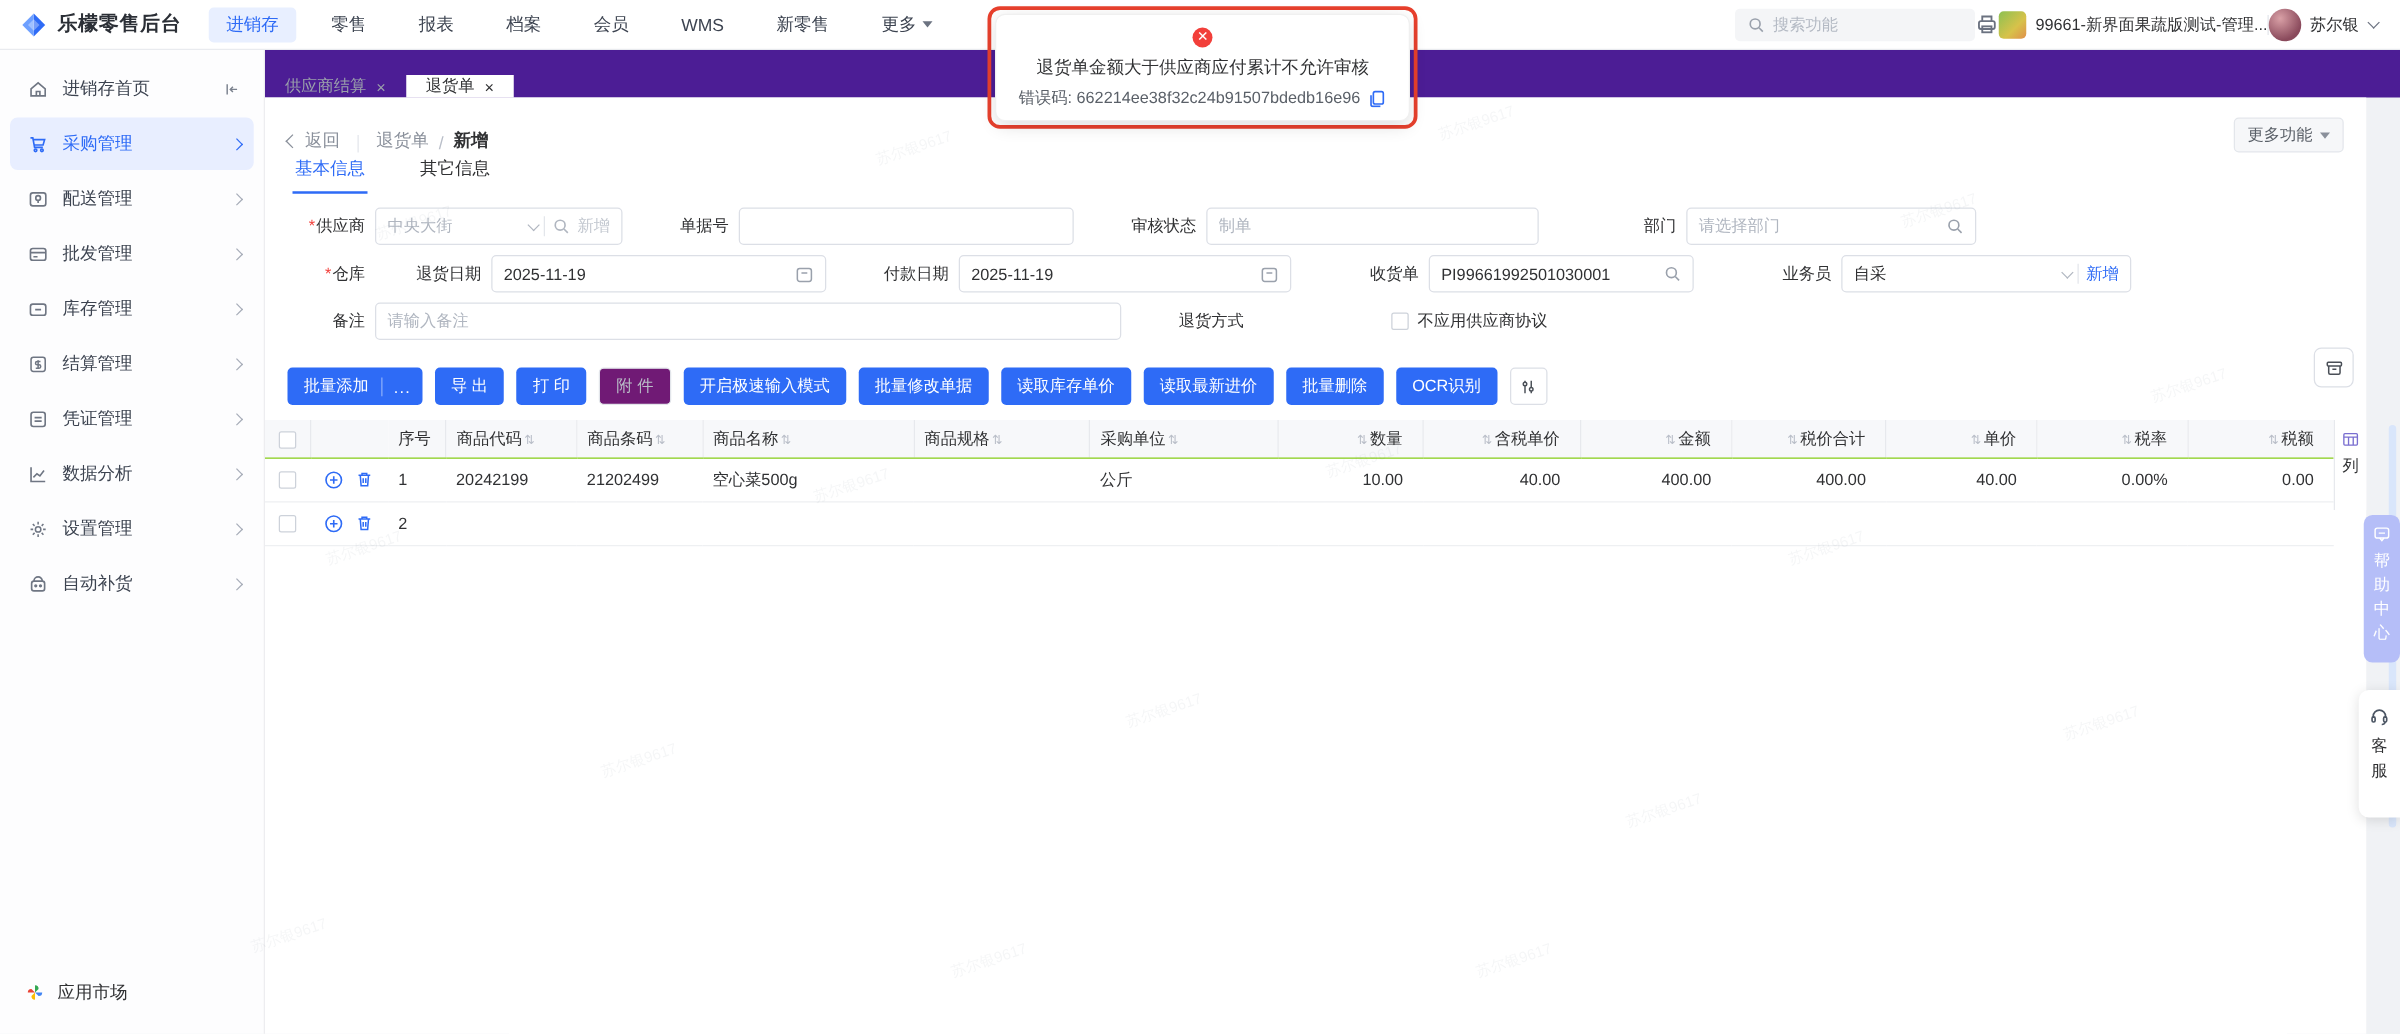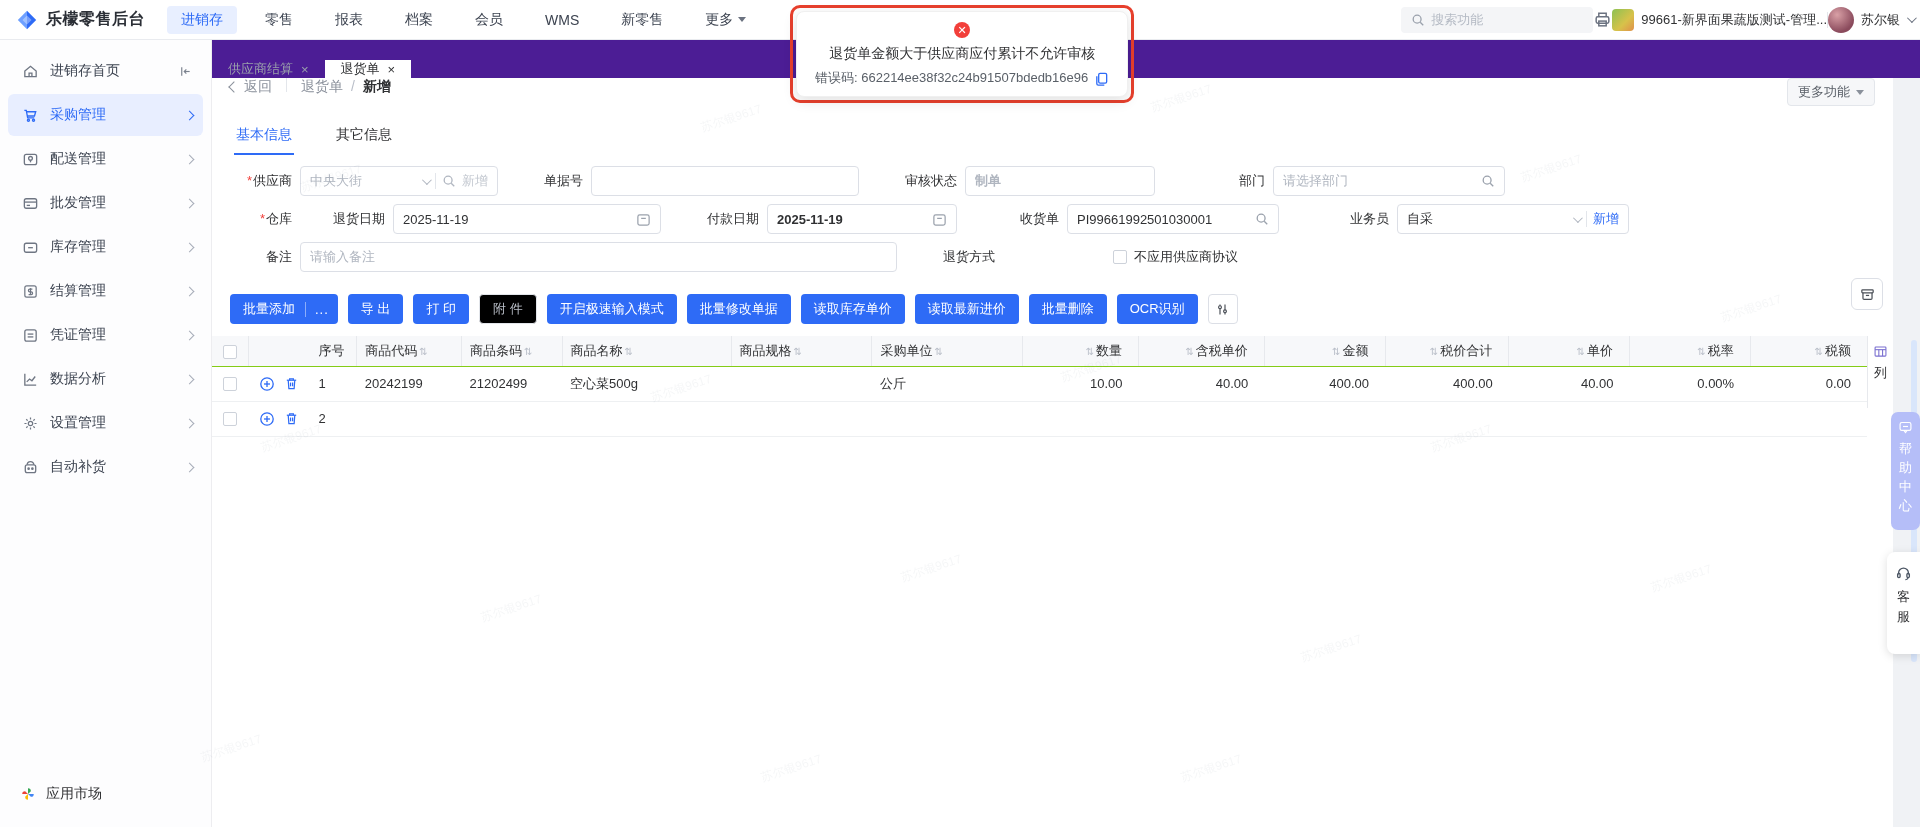--- a/index.html
+++ b/index.html
@@ -11,21 +11,21 @@
   }
   
   .topbar { position:absolute; left:0; top:0; width:1920px; height:40px; background:#fff;
     border-bottom:1px solid #e9ebef; display:flex; align-items:center; z-index:20; }
   .logo { display:flex; align-items:center; gap:8px; padding:0 22px 0 16px; }
   .logo-text { font-size:16px; font-weight:bold; color:#2b2f36; letter-spacing:0.5px; }
   .nav { display:flex; align-items:center; gap:14px; }
   .nav-item { padding:5px 14px; font-size:14px; color:#3c4350; border-radius:4px; cursor:pointer; white-space:nowrap; display:flex; align-items:center; gap:5px;}
   .nav-item.active { background:#e8efff; color:#2e6bf6; }
   .caret-down { width:0; height:0; border-left:4px solid transparent; border-right:4px solid transparent; border-top:5px solid #6b7280; display:inline-block; }
-  .topbar-right { margin-left:auto; display:flex; align-items:center; padding-right:6px; }
+  .topbar-right { margin-left:auto; display:flex; align-items:center; padding-right:19px; }
   .search-box { width:192px; height:26px; background:#f4f5f7; border-radius:4px; display:flex; align-items:center; gap:6px; padding:0 10px; color:#b4bac4; font-size:13px; }
   .tenant { display:flex; align-items:center; gap:7px; max-width:215px; }
   .tenant-avatar { width:22px; height:22px; border-radius:4px; background:linear-gradient(135deg,#8cc152 0%,#d7c24a 60%,#e0904a 100%); flex:none;}
   .tenant-name { font-size:13px; color:#303133; white-space:nowrap; overflow:hidden; text-overflow:ellipsis; }
   .top-divider { width:1px; height:16px; background:#e3e6eb; }
   .user { display:flex; align-items:center; gap:7px; }
   .user-avatar { width:26px; height:26px; border-radius:50%; background:radial-gradient(circle at 35% 30%, #d9a0a6, #8a4a5c 70%); }
   .user-caret { width:7px; height:7px; border-right:1.5px solid #6b7280; border-bottom:1.5px solid #6b7280; transform:rotate(45deg) translateY(-2px); }
   
   .toast-frame { position:absolute; left:790px; top:5px; z-index:50; border:3px solid #e8402d; border-radius:10px; padding:3px; }
@@ -47,21 +47,21 @@
   .app-market { position:absolute; left:0; bottom:14px; width:212px; padding:10px 20px; display:flex; align-items:center; gap:10px; font-size:14px; color:#303133; cursor:pointer; }
   
   .main { position:absolute; left:212px; top:40px; width:1708px; height:787px; background:#f0f2f5; }
   .tabstrip { height:38px; display:flex; align-items:flex-end; background:#4c1d95; }
   .page-tab { display:flex; align-items:center; gap:8px; padding:0 16px; font-size:13px; color:#9aa0ab; cursor:pointer; }
   .page-tab .x { font-size:13px; color:#9aa0ab; }
   .page-tab.active { background:#fff; color:#303133; }
   .page-tab.active .x { color:#303133; }
   .content { position:absolute; left:0; top:38px; width:1681px; height:749px; background:#fff; }
   
-  .crumb-row { height:44px; display:flex; align-items:flex-start; padding:0 18px; }
+  .crumb-row { height:44px; display:flex; align-items:flex-end; padding:0 18px; }
   .back { display:flex; align-items:center; gap:6px; color:#8a909b; font-size:14px; cursor:pointer; }
   .chev-l { width:8px; height:8px; border-left:1.6px solid #8a909b; border-bottom:1.6px solid #8a909b; transform:rotate(45deg); }
   .crumb-div { width:1px; height:14px; background:#e3e6eb; margin:0 14px; }
   .crumb-parent { color:#8a909b; font-size:14px; }
   .crumb-sep { color:#b9bec8; margin:0 8px; font-size:14px; }
   .crumb-cur { color:#303133; font-size:14px; font-weight:bold; }
   .more-btn { margin-left:auto; height:28px; padding:0 10px; background:#f6f7f9; border:1px solid #e3e6eb; border-radius:4px; display:flex; align-items:center; gap:6px; color:#5a6068; font-size:13px; cursor:pointer; }
   .more-btn .caret-down { border-top-color:#8a909b; }
   
   .form-tabs { display:flex; gap:40px; padding:0 22px; height:34px; align-items:flex-start; }
@@ -76,30 +76,30 @@
   .w-l1{width:70px;} .w-l2{width:93px;} .w-l3{width:106px;} .w-l4{width:110px;} .w-l5{width:118px;}
   .inp { height:30px; border:1px solid #dcdfe6; border-radius:4px; background:#fff; display:flex; align-items:center; padding:0 9px; font-size:13px; color:#303133; gap:6px; }
   .inp.focus { border-color:#2e6bf6; }
   .inp .val { flex:1; white-space:nowrap; overflow:hidden; }
   .inp .ph, .inp.dim .val { color:#b0b6c0; }
   .inp .ph { flex:1; }
   .sel-caret { width:7px; height:7px; border-right:1.4px solid #b0b6c0; border-bottom:1.4px solid #b0b6c0; transform:rotate(45deg) translateY(-2px); flex:none; }
   .vdiv { width:1px; height:16px; background:#e3e6eb; flex:none; }
   .inp .act { color:#2e6bf6; flex:none; }
   .inp .act.dis { color:#c3c8d0; }
-  .w-i1{width:198px;} .w-i2{width:268px;} .w-i3{width:190px;font-weight:bold;} .w-i4{width:212px;} .w-i5{width:232px;} .w-remark{width:597px;}
+  .w-i1{width:198px;} .w-i2{width:268px;} .w-i3{width:266px;} .w-i4{width:212px;} .w-i5{width:232px;} .w-remark{width:597px;}
   .chk-group { display:flex; align-items:center; gap:7px; }
   .chkbox { width:14px; height:14px; border:1px solid #cdd2da; border-radius:2px; background:#fff; flex:none; cursor:pointer; }
   
   .toolbar { display:flex; align-items:center; gap:10px; padding:14px 18px 0; }
   .btn { height:30px; padding:0 13px; background:#2e6bf6; border-radius:4px; color:#fff; font-size:13px; display:flex; align-items:center; cursor:pointer; white-space:nowrap; }
   .btn-split { display:flex; padding:0; }
   .btn-split .seg1 { padding:0 10px 0 13px; display:flex; align-items:center; }
   .btn-split .seg2 { padding:0 9px; border-left:1px solid rgba(255,255,255,0.45); display:flex; align-items:center; letter-spacing:1px; }
-  .btn.disabled { background:#000000; color:#b9bec7; border:1px solid #e2e5ea; cursor:default; }
+  .btn.disabled { background:#701a75; color:#b9bec7; border:1px solid #e2e5ea; cursor:default; }
   .icon-btn { width:30px; height:30px; background:#fff; border:1px solid #dcdfe6; border-radius:4px; display:flex; align-items:center; justify-content:center; cursor:pointer; }
   .archive-btn { position:absolute; right:10px; top:200px; width:32px; height:32px; background:#fff; border:1px solid #dcdfe6; border-radius:6px; display:flex; align-items:center; justify-content:center; cursor:pointer; }
   
   .table-wrap { position:relative; margin-top:12px; }
   table { border-collapse:collapse; table-layout:fixed; width:1655px; }
   th { height:30px; background:#f7f8fa; font-weight:normal; font-size:13px; color:#303133; padding:0 8px; white-space:nowrap; overflow:hidden; }
   th.bl { border-left:1px solid #e7e9ed; }
   td { height:35px; border-bottom:1px solid #eef0f2; font-size:13px; color:#303133; padding:0 8px; white-space:nowrap; overflow:hidden; background:#fff; }
   tr.hdr th { border-bottom:1px solid #84cc16; }
   .ta-l{text-align:left;} .ta-r{text-align:right;} .ta-c{text-align:center;}

